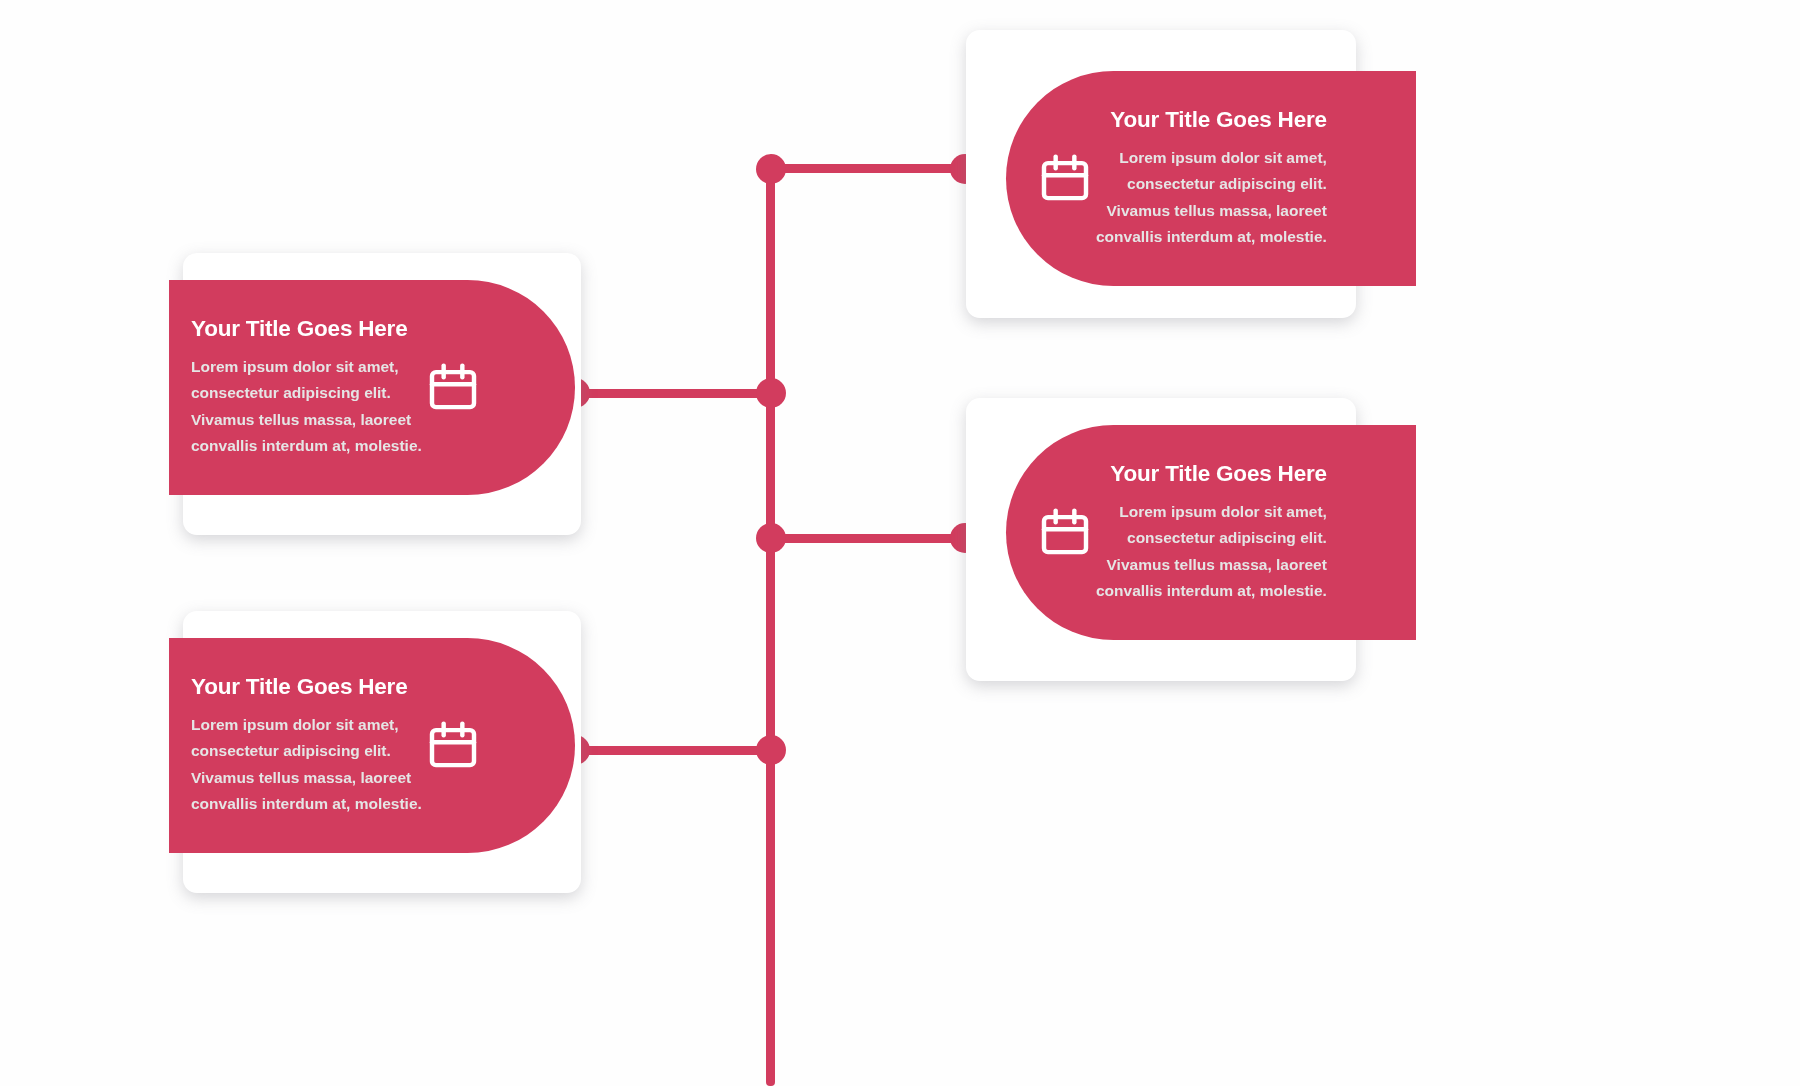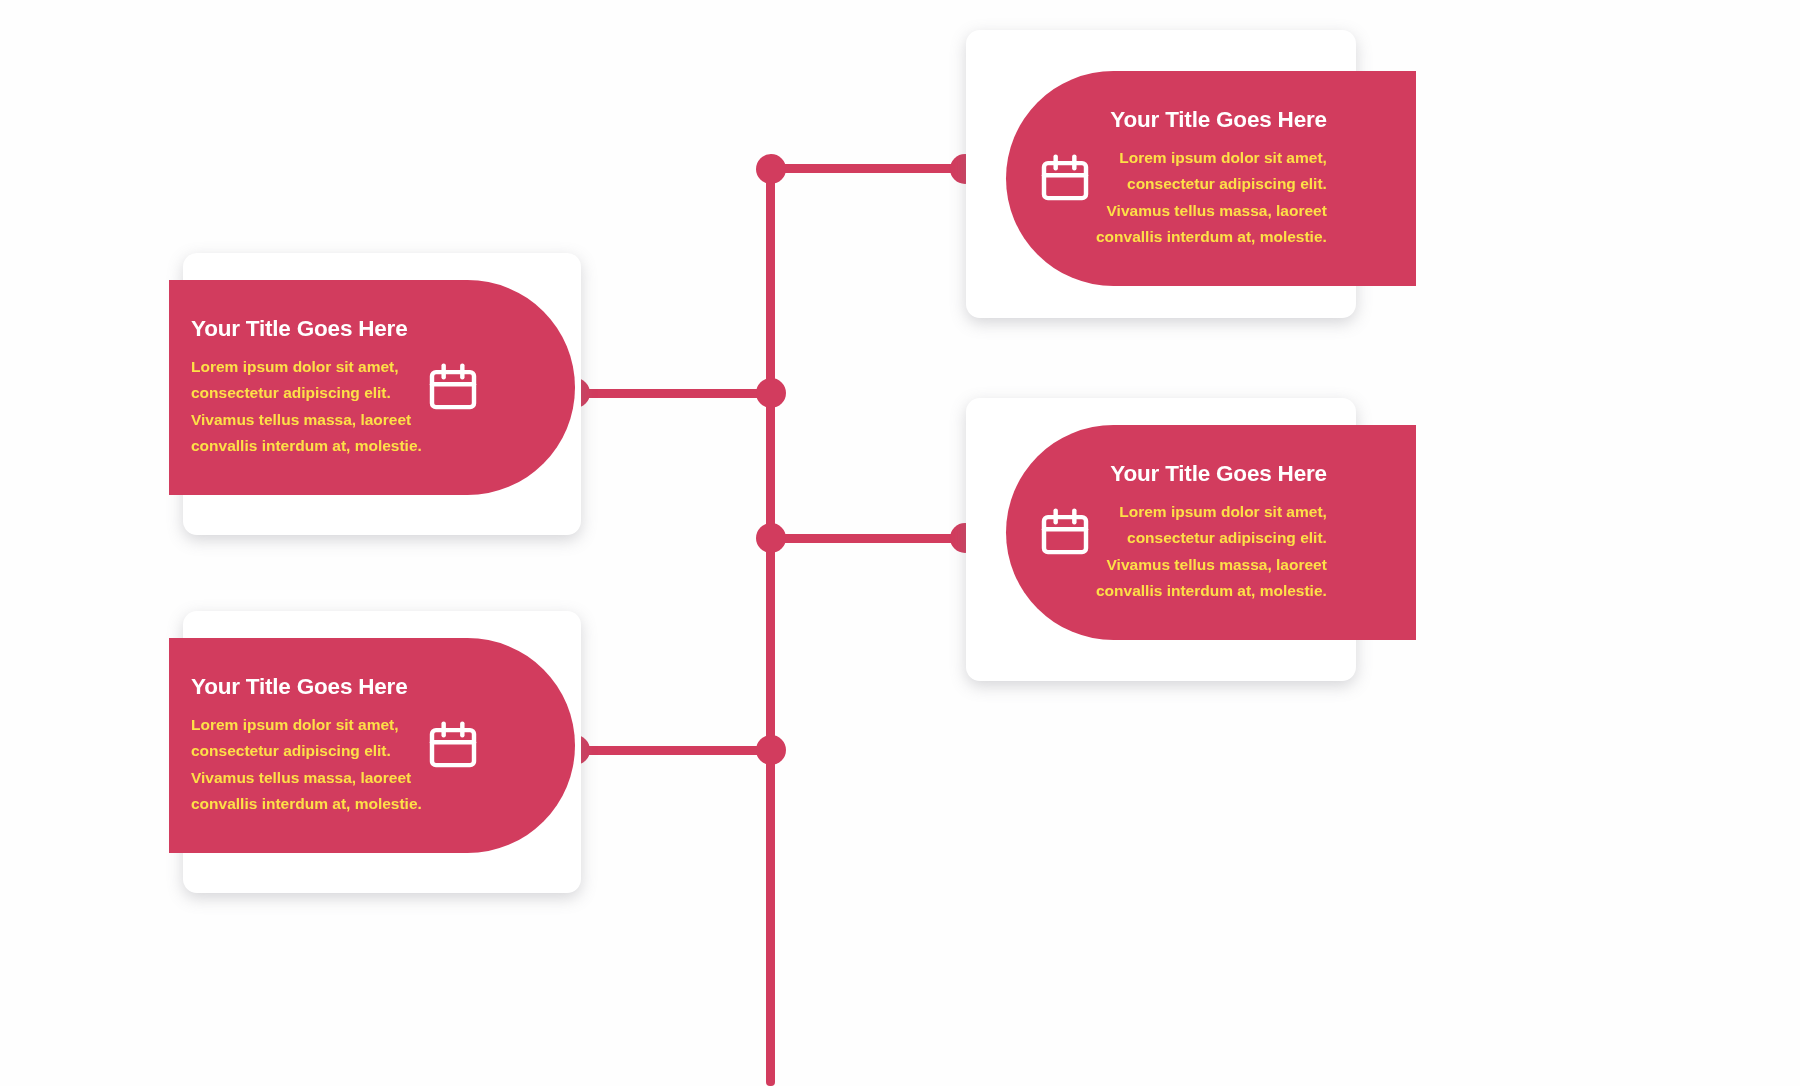--- a/index.html
+++ b/index.html
@@ -51,21 +51,21 @@
 
   .txt { display:flex; flex-direction:column; }
   .card-title {
     color:#ffffff;
     font-size:22.5px;
     font-weight:bold;
     letter-spacing:-0.2px;
     margin-bottom:12px;
   }
   .card-body {
-    color:#fde047;
+    color:#e5e5e5;
     font-size:15.5px;
     font-weight:bold;
     line-height:26.5px;
   }
   .txt.right-align { text-align:right; align-items:flex-end; }
 
   .icon-wrap {
     flex:0 0 auto;
     width:62px; height:62px;
     display:flex; align-items:center; justify-content:center;

